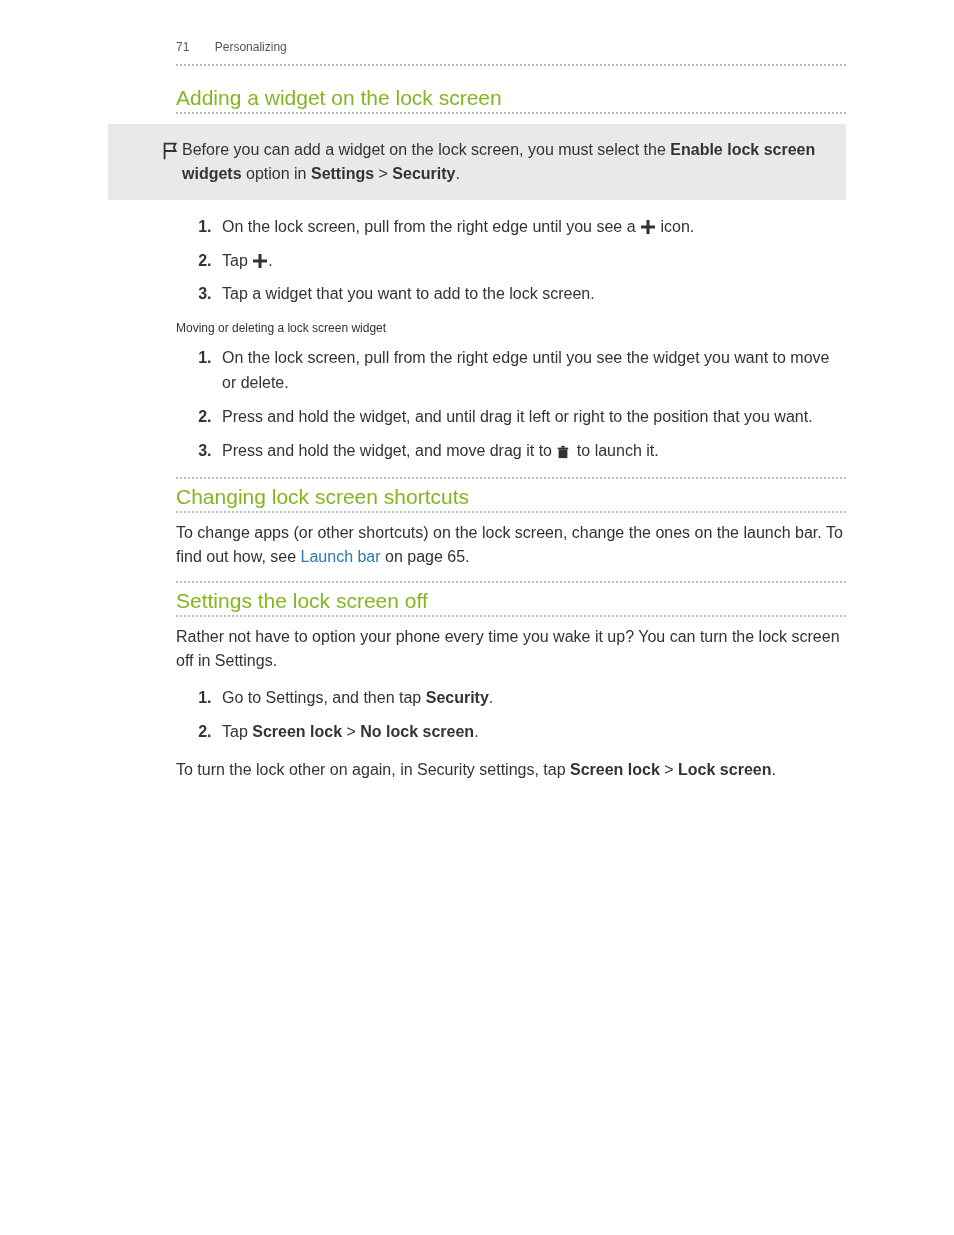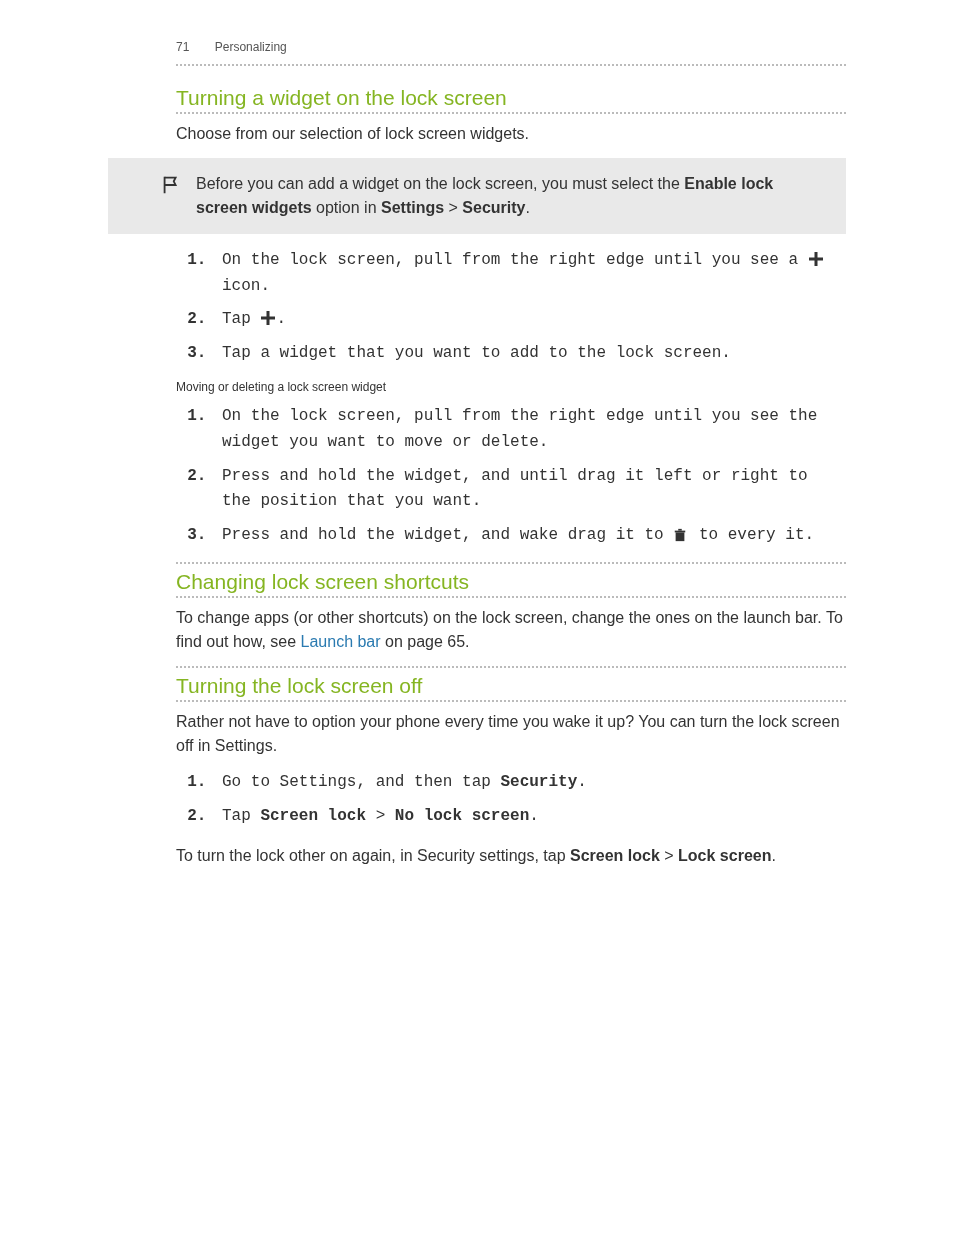--- a/index.html
+++ b/index.html
@@ -42,35 +42,33 @@
   }
   p.body {
     margin: 8px 0 12px 68px;
     line-height: 1.5;
   }
   .note-box {
     background: #e9e9e9;
     padding: 14px 18px 14px 18px;
     margin: 10px 0 14px 0;
     display: flex;
-    gap: 14px;
     line-height: 1.5;
   }
   .note-box .flag {
     flex: 0 0 auto;
     width: 22px;
     margin-top: 2px;
     margin-left: 34px;
   }
   .note-box .note-text { flex: 1; }
   ol.steps {
     margin: 10px 0 14px 68px;
     padding-left: 40px;
     line-height: 1.6;
-    font-family: Liberation Mono, monospace;
   }
   ol.steps li {
     margin-bottom: 8px;
     padding-left: 6px;
   }
   ol.steps li::marker { font-weight: 600; }
   .subheading {
     font-weight: 400;
     margin: 10px 0 6px 68px;
     font-size: 12px;
@@ -87,22 +85,21 @@
 <body>
 
 <div class="page">
 
   <div class="header">
     <span class="pn">71</span>
     <span>Personalizing</span>
     <hr class="dotted-sep" style="margin-left:0;">
   </div>
 
-  <h2 class="section-title">Turning a widget on the lock screen</h2>
-  <p class="body">Choose from our selection of lock screen widgets.</p>
+  <h2 class="section-title">Adding a widget on the lock screen</h2>
 
   <div class="note-box">
     <span class="flag">
       <svg viewBox="0 0 24 24" width="22" height="22" fill="none" stroke="#333" stroke-width="2">
         <path d="M5 3v18"></path>
           <path d="M5 4h12l-2 4 2 4H5"></path>
       </svg>
     </span>
     <div class="note-text">
       <span>Before you can add a widget on the lock screen, you must select the </span><span class="bold">Enable lock screen widgets</span><span> option in </span><span class="bold">Settings</span><span> &gt; </span><span class="bold">Security</span><span>.</span>
@@ -124,34 +121,34 @@
     </li>
     <li>Tap a widget that you want to add to the lock screen.</li>
   </ol>
 
   <div class="subheading">Moving or deleting a lock screen widget</div>
 
   <ol class="steps">
     <li>On the lock screen, pull from the right edge until you see the widget you want to move or delete.</li>
     <li>Press and hold the widget, and until drag it left or right to the position that you want.</li>
     <li>
-      <span>Press and hold the widget, and wake drag it to </span><span class="trash-icon"><svg viewBox="0 0 16 16" width="14" height="14">
+      <span>Press and hold the widget, and move drag it to </span><span class="trash-icon"><svg viewBox="0 0 16 16" width="14" height="14">
             <rect x="3" y="5" width="10" height="10" fill="#333"></rect>
             <rect x="2" y="3" width="12" height="2" fill="#333"></rect>
             <rect x="6" y="1" width="4" height="2" fill="#333"></rect>
-          </svg></span><span> to every it.</span>
+          </svg></span><span> to launch it.</span>
     </li>
   </ol>
 
   <h2 class="section-title toprule">Changing lock screen shortcuts</h2>
   <p class="body">
     <span>To change apps (or other shortcuts) on the lock screen, change the ones on the launch bar. To find out how, see </span><span class="link">Launch bar</span><span> on page 65.</span>
   </p>
 
-  <h2 class="section-title toprule">Turning the lock screen off</h2>
+  <h2 class="section-title toprule">Settings the lock screen off</h2>
   <p class="body">Rather not have to option your phone every time you wake it up? You can turn the lock screen off in Settings.</p>
 
   <ol class="steps">
     <li>
       <span>Go to Settings, and then tap </span><span class="bold">Security</span><span>.</span>
     </li>
     <li>
       <span>Tap </span><span class="bold">Screen lock</span><span> &gt; </span><span class="bold">No lock screen</span><span>.</span>
     </li>
   </ol>

